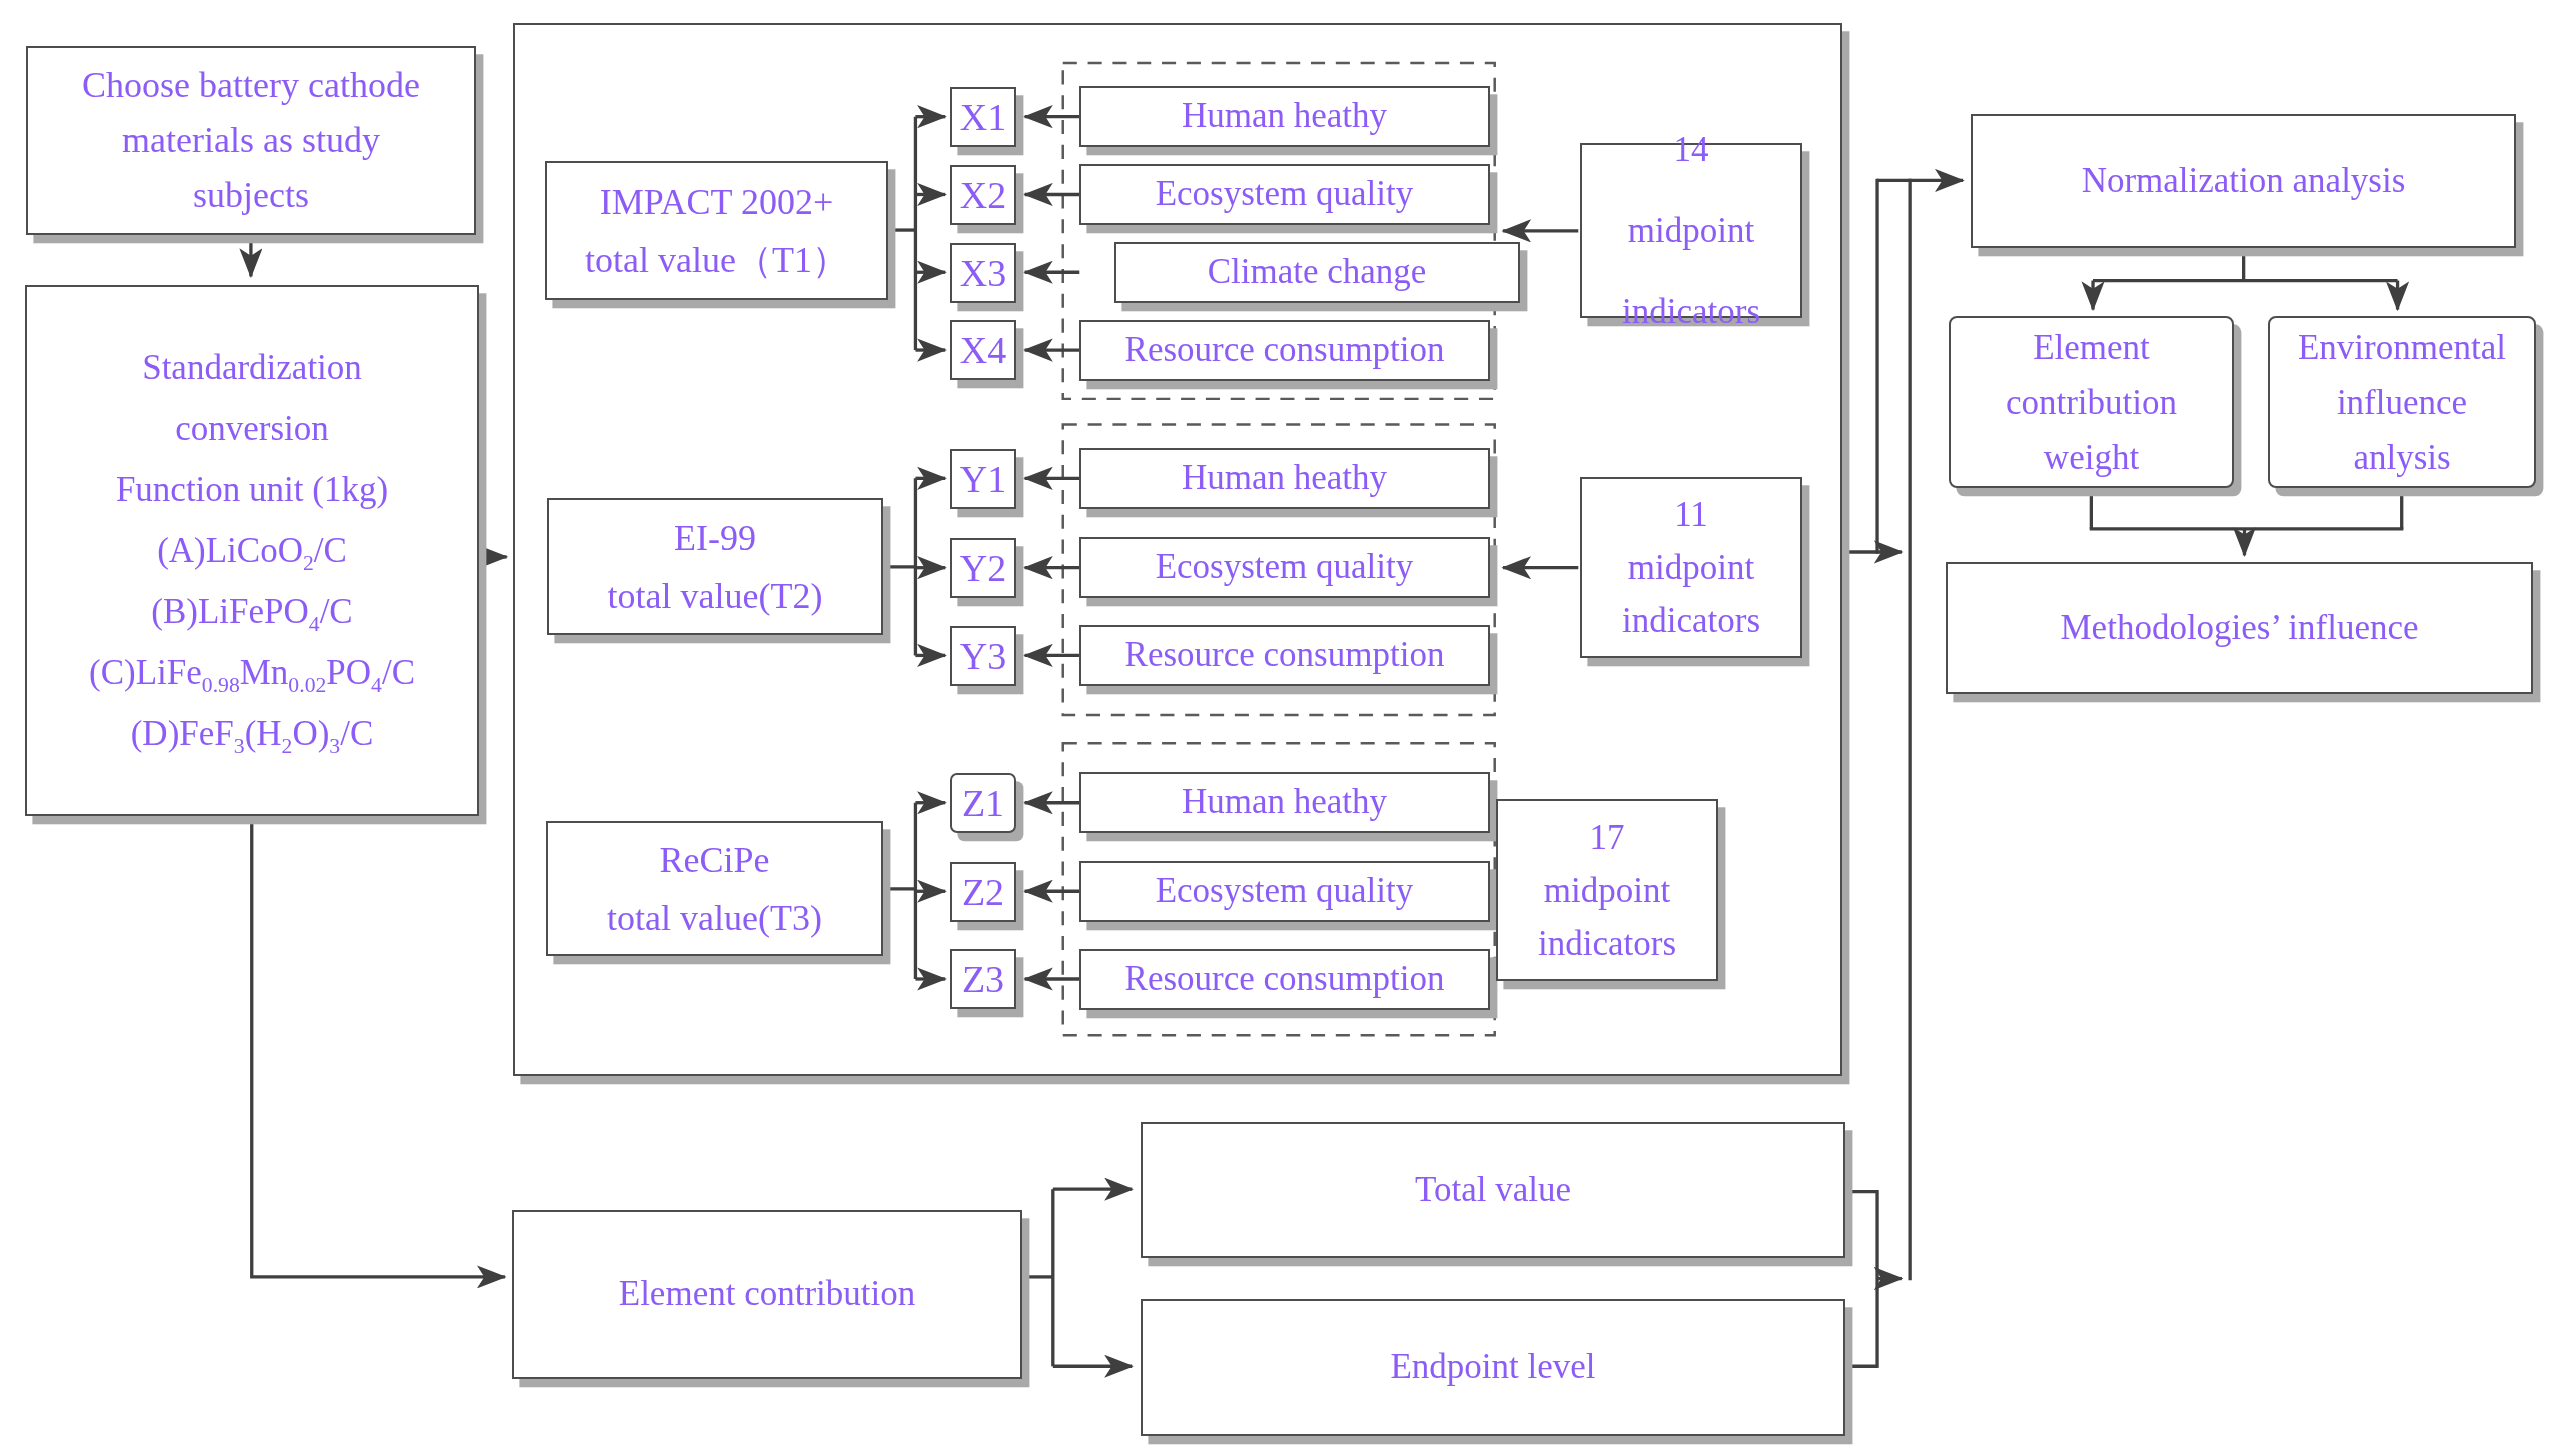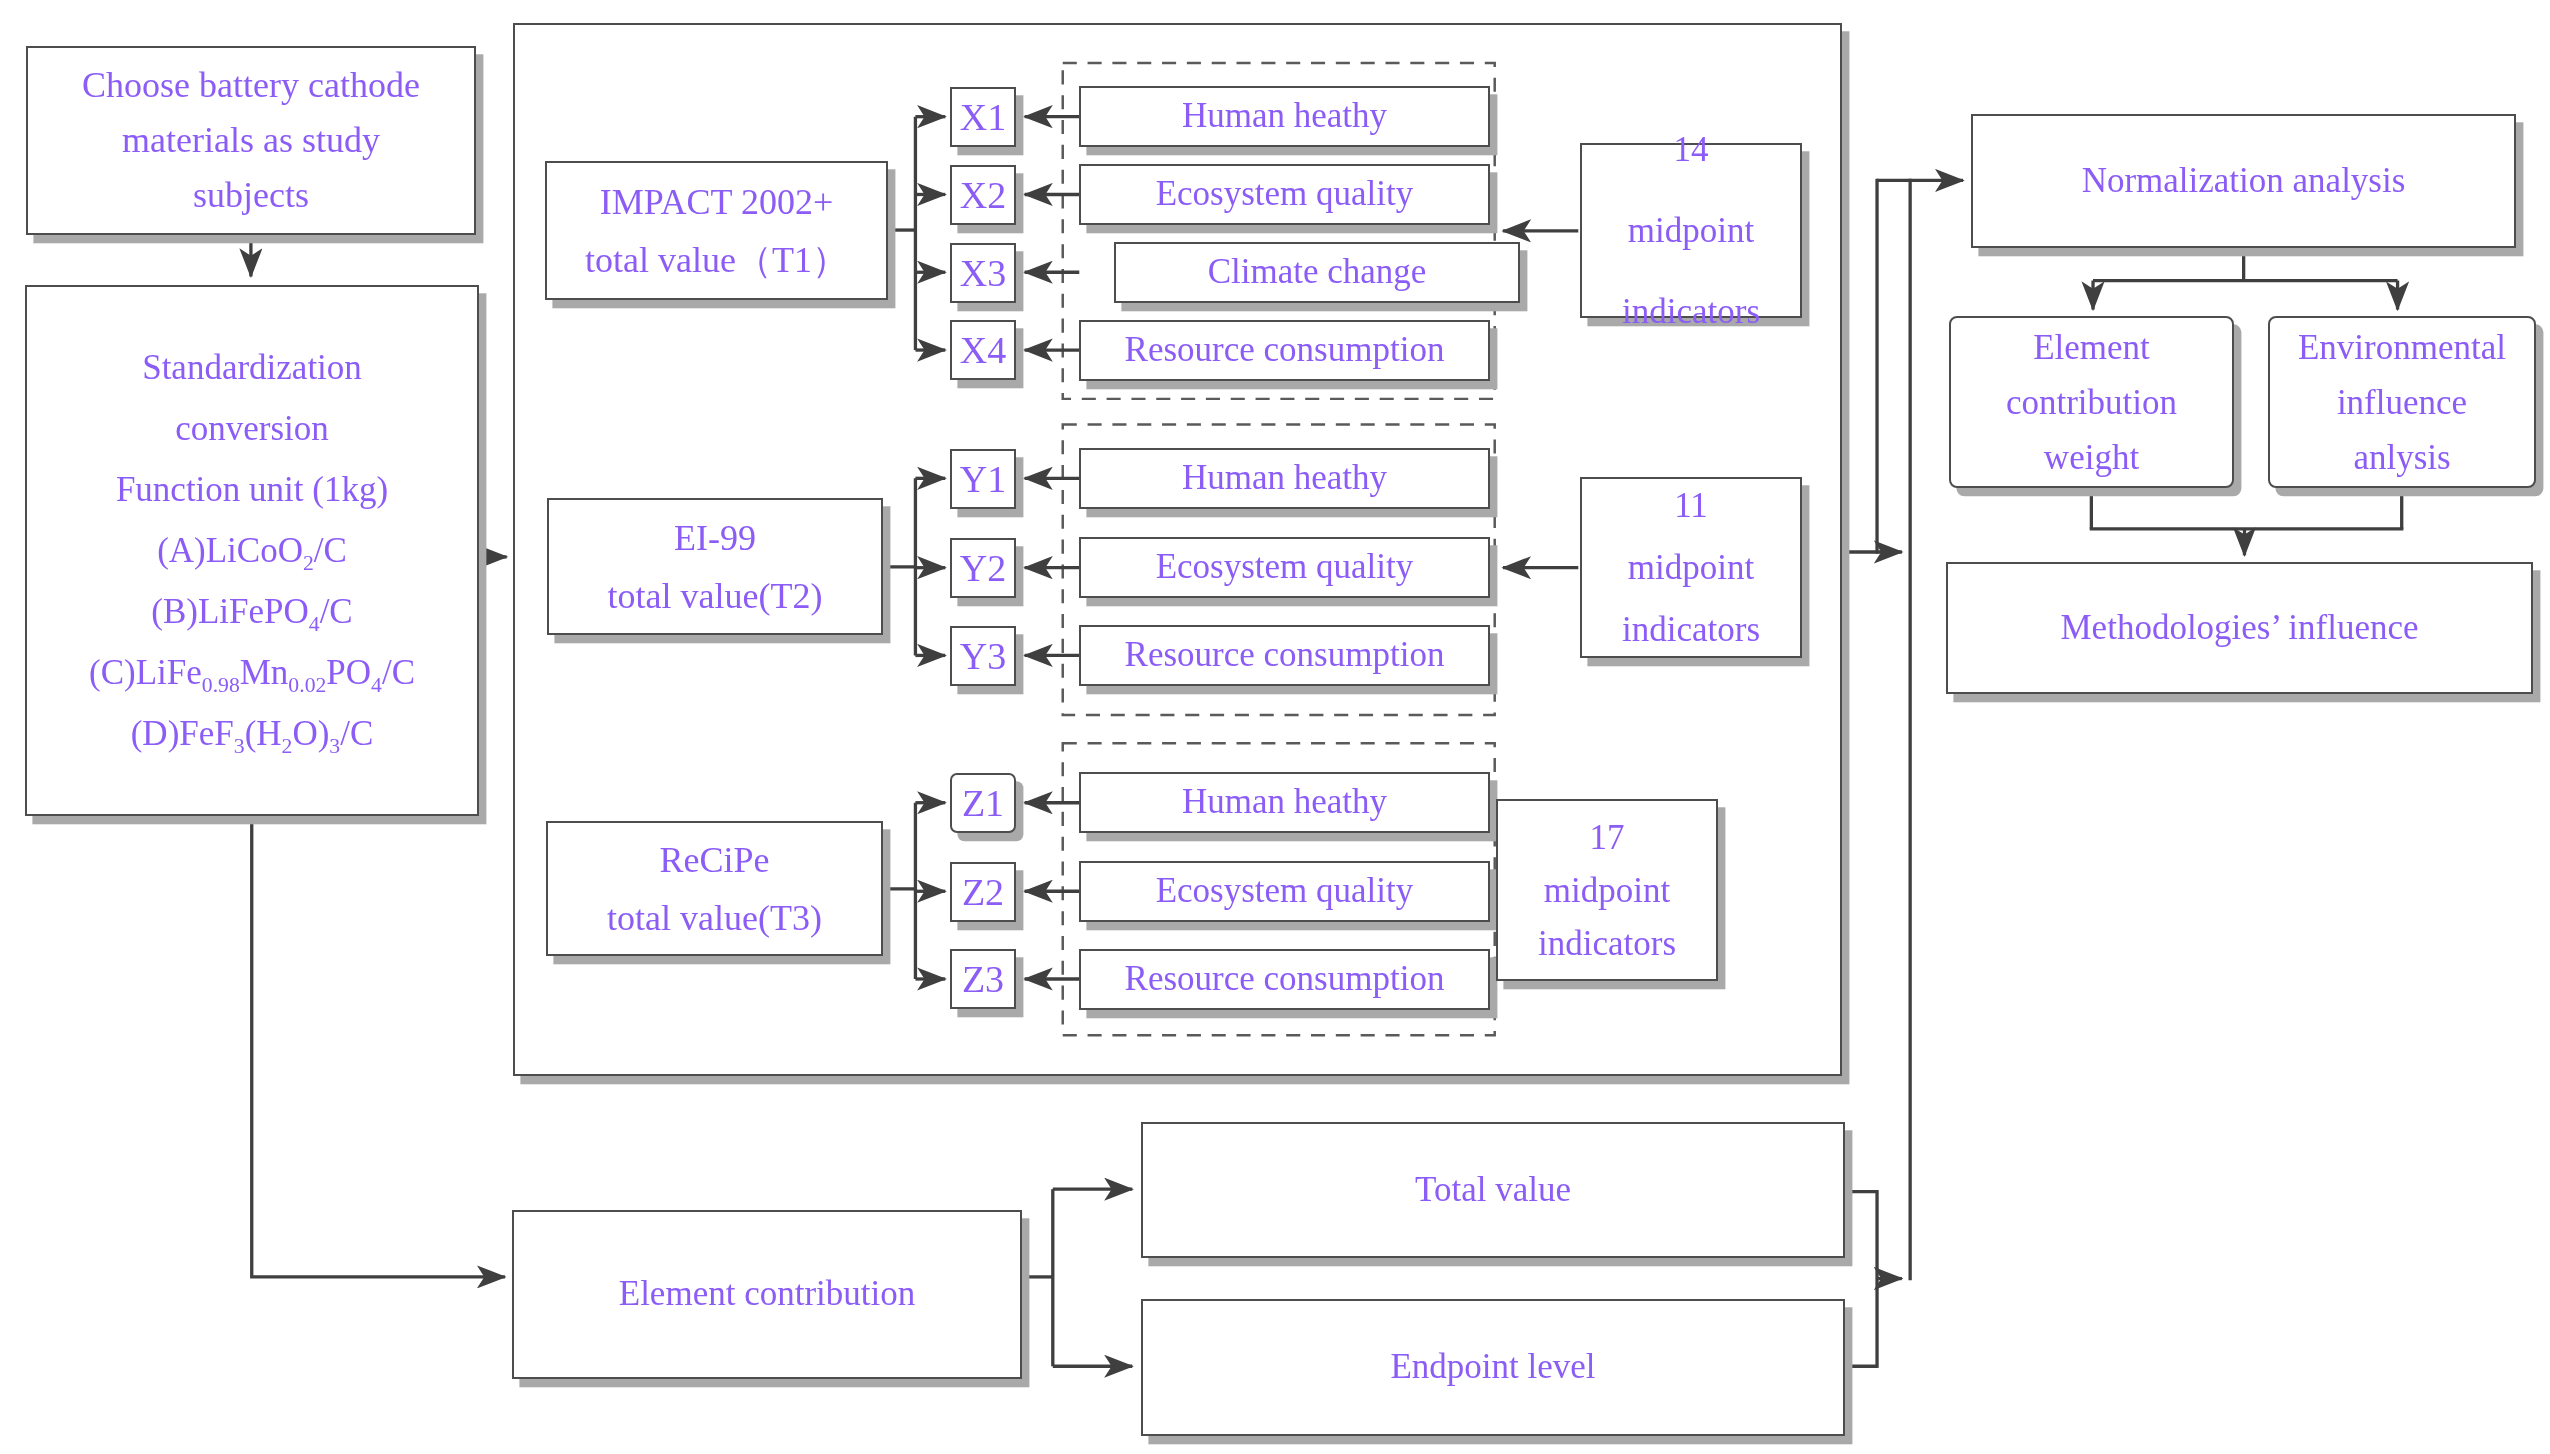--- a/index.html
+++ b/index.html
@@ -172,21 +172,21 @@
     </div>
   <div class="box f42" style="left:1079px;top:448px;width:411px;height:61px;">
       <div>Human heathy</div>
     </div>
   <div class="box f42" style="left:1079px;top:537px;width:411px;height:61px;">
       <div>Ecosystem quality</div>
     </div>
   <div class="box f42" style="left:1079px;top:625px;width:411px;height:61px;">
       <div>Resource consumption</div>
     </div>
-  <div class="box f42 lh64" style="left:1580px;top:477px;width:222px;height:181px;justify-content:space-between;">
+  <div class="box f42 lh64" style="left:1580px;top:477px;width:222px;height:181px;">
     <div>11</div>
     <div>midpoint</div>
     <div>indicators</div>
   </div>
 
   <div class="box f44" style="left:546px;top:821px;width:337px;height:135px;line-height:58px;">
     <div>ReCiPe</div>
     <div>total value(T3)</div>
   </div>
   <div class="box f46" style="left:950px;top:773px;width:66px;height:60px;border-radius:7px;">

